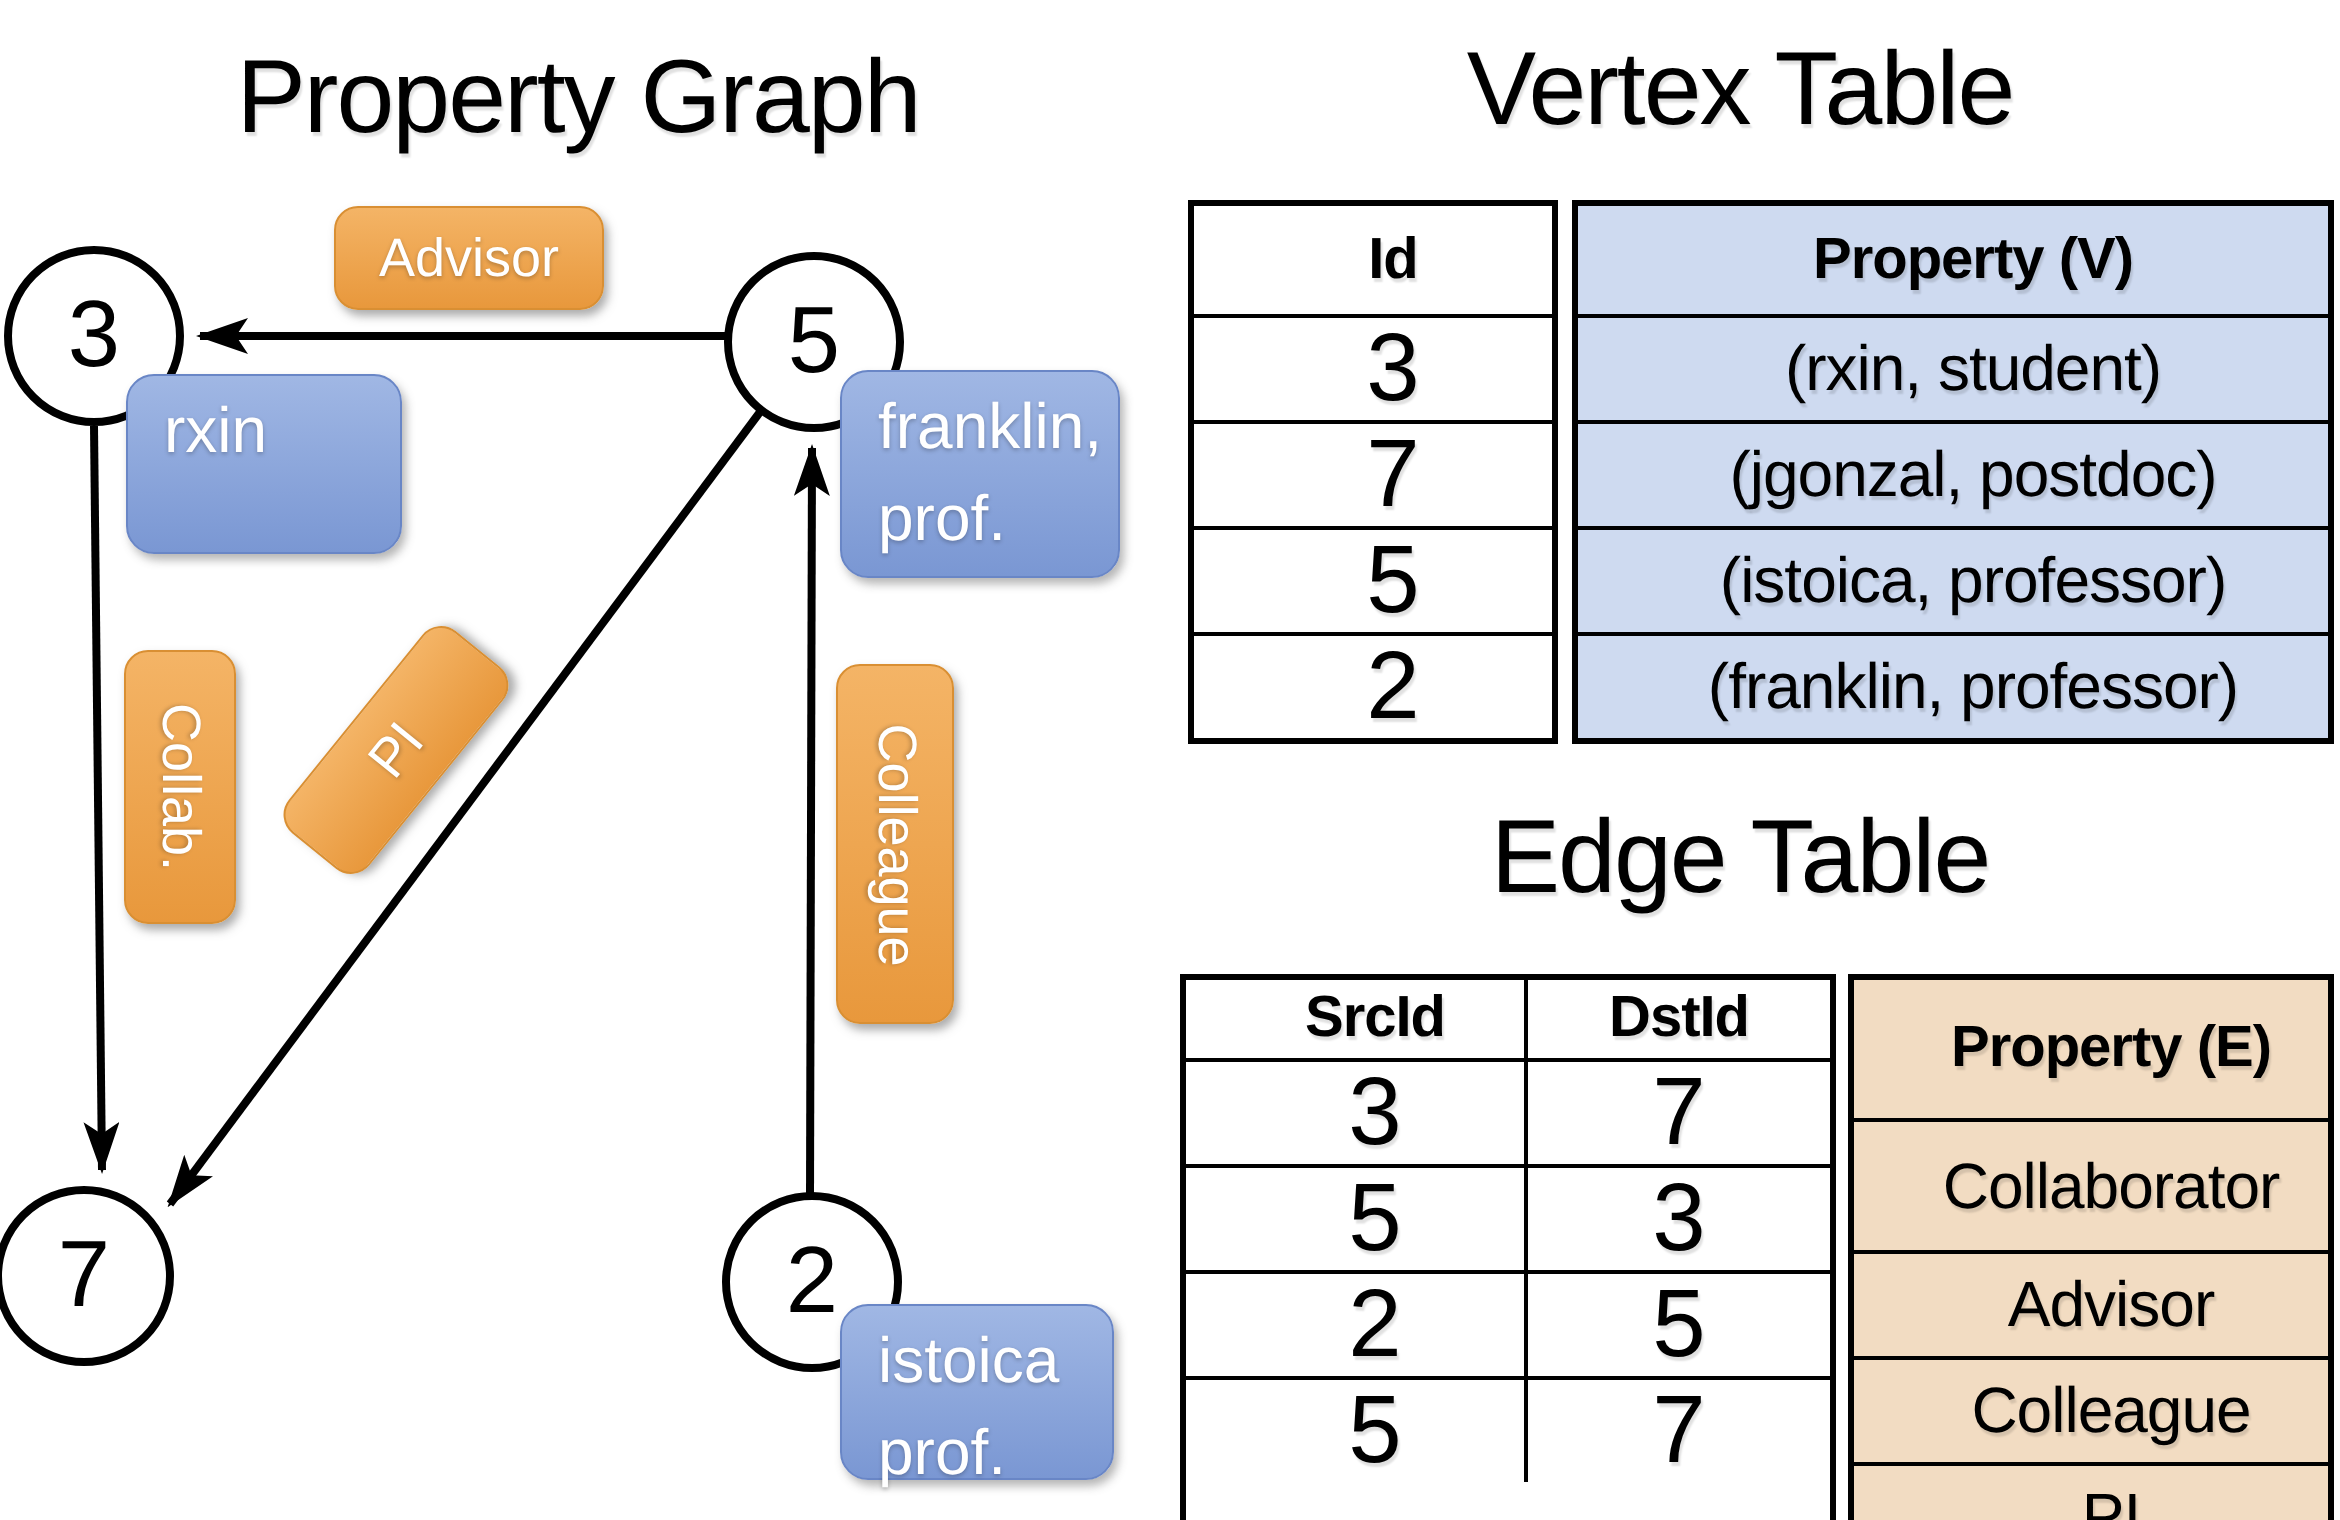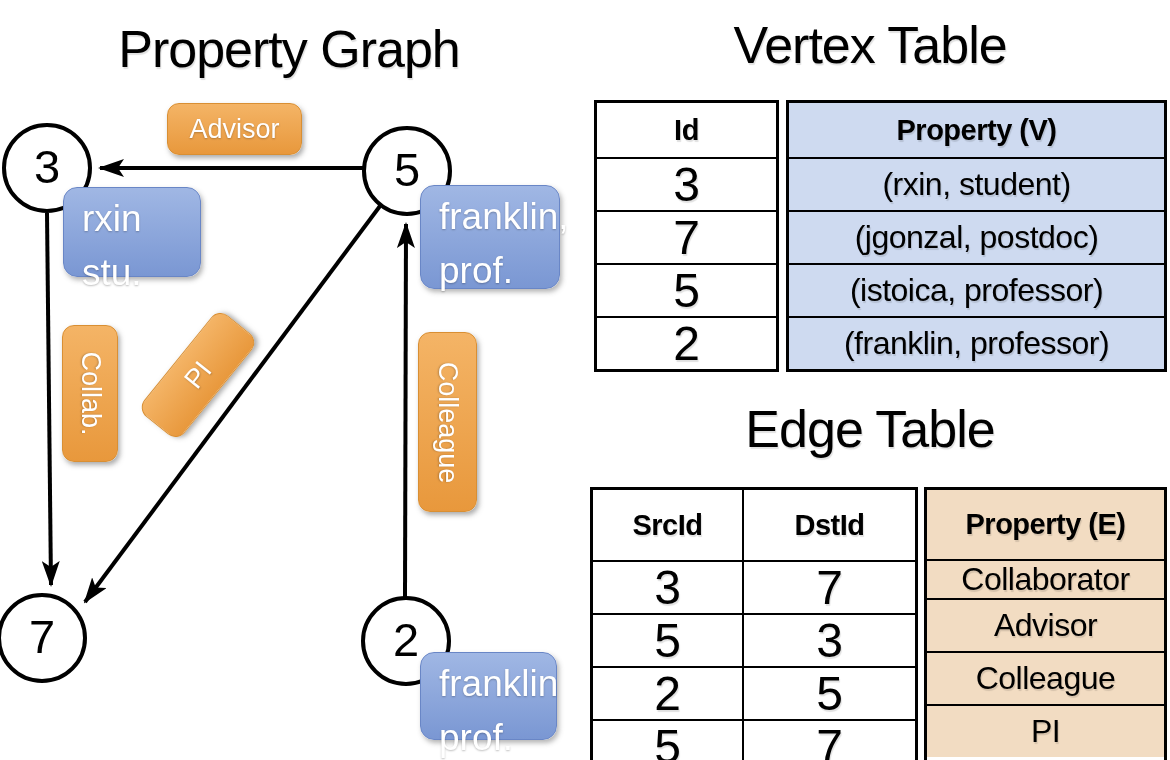--- a/index.html
+++ b/index.html
@@ -20,40 +20,40 @@
     position:absolute; width:90px; height:90px; box-sizing:border-box;
     border:4.5px solid #000; border-radius:50%; background:#fff; z-index:2;
     display:flex; align-items:center; justify-content:center;
     font-size:47px; padding-bottom:3px;
   }
   .vlabel {
     position:absolute; z-index:3; box-sizing:border-box; border-radius:14px;
     background:linear-gradient(180deg, var(--blue_light), var(--blue_dark));
     border:1.5px solid var(--blue_border);
     box-shadow:2px 3px 5px rgba(90,90,90,0.45);
-    color:#fff; font-size:37px; line-height:1.45; padding:4px 0 0 18px;
+    color:#fff; font-size:32px; line-height:1.45; padding:4px 0 0 18px;
     text-shadow:0 1px 2px rgba(0,0,0,0.25);
   }
   .elabel {
     position:absolute; z-index:3; box-sizing:border-box; border-radius:12px;
     background:linear-gradient(180deg, var(--orange_light), var(--orange_dark));
     border:1.5px solid var(--orange_border);
     box-shadow:2px 3px 5px rgba(90,90,90,0.5);
     color:#fff; font-size:27px; display:flex; align-items:center; justify-content:center;
     text-shadow:0 1px 2px rgba(0,0,0,0.25);
   }
   .elabel .vtext { transform:rotate(90deg); white-space:nowrap; }
   
   .tbl { position:absolute; display:flex; z-index:2;
          text-shadow:1px 2px 1px rgba(0,0,0,0.12); }
   .subtbl {
     box-sizing:border-box; border:3px solid #000; background:#fff;
     display:flex; flex-direction:column;
   }
-  .trow { box-sizing:border-box; display:flex; border-top:2.5px solid #000; }
+  .trow { box-sizing:border-box; display:flex; border-top:2.5px solid #000;padding-left:20px; }
   .trow:first-child { border-top:none; }
   .tcell {
     box-sizing:border-box; flex:1; display:flex; align-items:center; justify-content:center;
     overflow:hidden; white-space:nowrap;
   }
   .tcell.divl { border-left:2.5px solid #000; }
   .th { font-weight:700; font-size:29px; letter-spacing:-0.5px; }
   .num { font-size:48px; font-weight:400; }
   .prop { font-size:32px; letter-spacing:-0.5px; }
   .bgV { background:var(--vertex_property_bg);text-align:right; }
@@ -86,28 +86,27 @@
   </div>
   <div class="node" style="left:-3px; top:593px;">
     <span>7</span>
   </div>
   <div class="node" style="left:361px; top:596px;">
     <span>2</span>
   </div>
 
   <div class="vlabel" style="left:63px; top:187px; width:138px; height:90px;">
     <div>rxin</div>
-    <div>stu.</div>
   </div>
   <div class="vlabel" style="left:420px; top:185px; width:140px; height:104px;">
     <div>franklin,</div>
     <div>prof.</div>
   </div>
   <div class="vlabel" style="left:420px; top:652px; width:137px; height:88px;">
-    <div>franklin</div>
+    <div>istoica</div>
     <div>prof.</div>
   </div>
 
   <div class="elabel" style="left:167px; top:103px; width:135px; height:52px;">
     <span>Advisor</span>
   </div>
   <div class="elabel" style="left:62px; top:325px; width:56px; height:137px;">
     <span class="vtext">Collab.</span>
   </div>
   <div class="elabel" style="left:133px; top:349px; width:130px; height:52px; transform:rotate(-51deg);">
@@ -154,21 +153,21 @@
           <div class="tcell prop">(istoica, professor)</div>
         </div>
       <div class="trow bgV" style="height:53px;">
           <div class="tcell prop">(franklin, professor)</div>
         </div>
     </div>
   </div>
 
   <div class="tbl" style="left:590px; top:487px;">
     <div class="subtbl" style="width:328px;">
-      <div class="trow" style="height:70px;">
+      <div class="trow" style="height:39px;">
         <div class="tcell th" style="flex:0 0 149px;">SrcId</div>
         <div class="tcell th divl">DstId</div>
       </div>
       <div class="trow" style="height:53px;">
         <div class="tcell num" style="flex:0 0 149px;">3</div>
         <div class="tcell num divl">7</div>
       </div>
       <div class="trow" style="height:53px;">
         <div class="tcell num" style="flex:0 0 149px;">5</div>
         <div class="tcell num divl">3</div>
@@ -180,21 +179,21 @@
       <div class="trow" style="height:53px;">
         <div class="tcell num" style="flex:0 0 149px;">5</div>
         <div class="tcell num divl">7</div>
       </div>
     </div>
     <div class="gapcol e"></div>
     <div class="subtbl" style="width:243px;">
       <div class="trow bgE" style="height:69px;">
           <div class="tcell th">Property (E)</div>
         </div>
-      <div class="trow bgE" style="height:39px;">
+      <div class="trow bgE" style="height:66px;">
           <div class="tcell prop">Collaborator</div>
         </div>
       <div class="trow bgE" style="height:53px;">
           <div class="tcell prop">Advisor</div>
         </div>
       <div class="trow bgE" style="height:53px;">
           <div class="tcell prop">Colleague</div>
         </div>
       <div class="trow bgE" style="height:53px;">
           <div class="tcell prop">PI</div>

